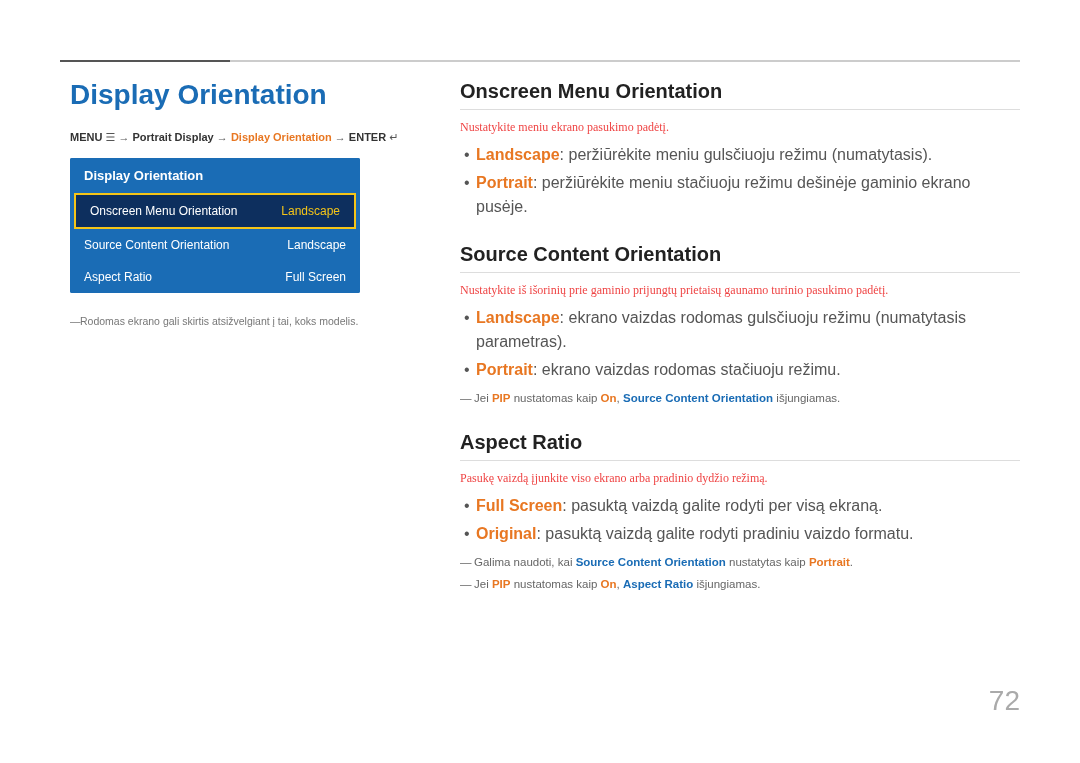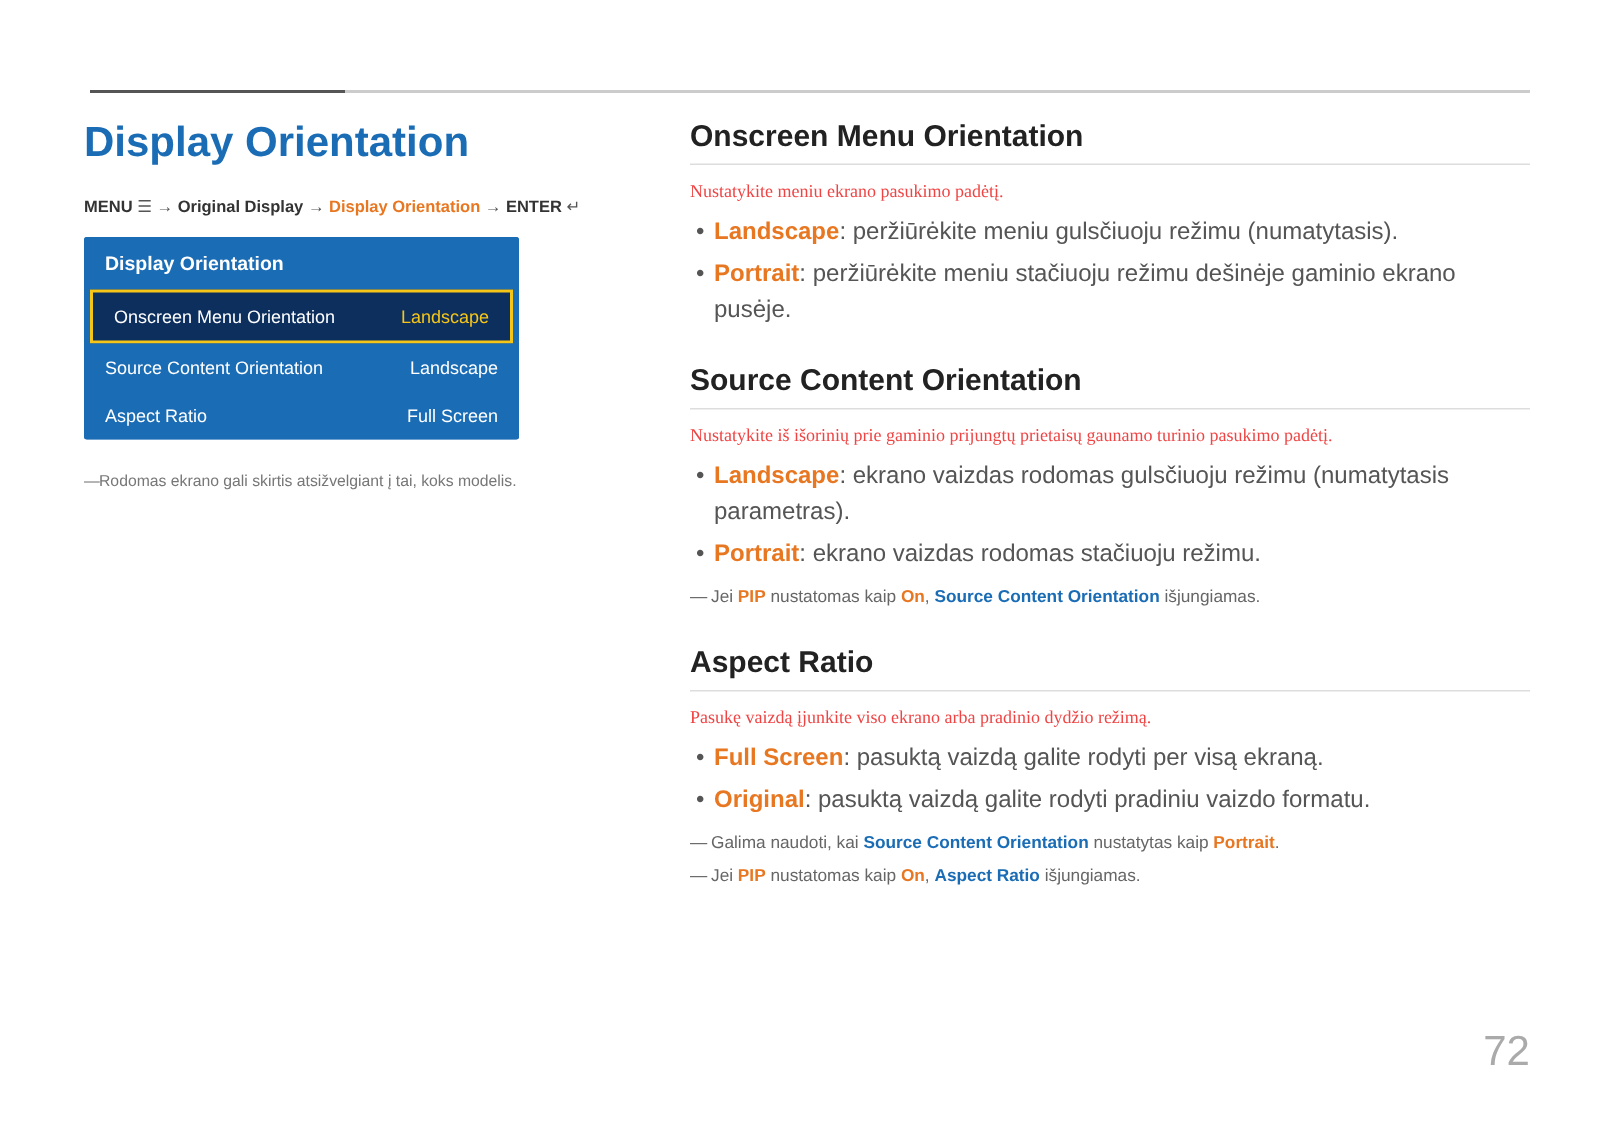--- a/index.html
+++ b/index.html
@@ -27,21 +27,21 @@
       top: 60px;
       left: 60px;
       width: 170px;
       height: 2px;
       background: #555;
     }
 
     .left-col {
       position: absolute;
       top: 80px;
-      left: 56px;
+      left: 70px;
       width: 360px;
     }
 
     .page-title {
       font-size: 28px;
       font-weight: bold;
       color: #1a6cb5;
       margin-bottom: 20px;
       line-height: 1.1;
     }
@@ -210,21 +210,21 @@
 <div class="top-line-accent"></div>
 
 <div class="left-col">
 
   <div class="page-title">Display Orientation</div>
 
   <div class="menu-path">
     <span class="bold">MENU</span>
     <span> ☰ </span>
     <span>→ </span>
-    <span class="bold">Original Display</span>
+    <span class="bold">Portrait Display</span>
     <span> → </span>
     <span class="orange">Display Orientation</span>
     <span> → </span>
     <span class="bold">ENTER</span>
     <span> ↵</span>
   </div>
 
   <div class="display-box">
     <div class="display-box-title">Display Orientation</div>
 

